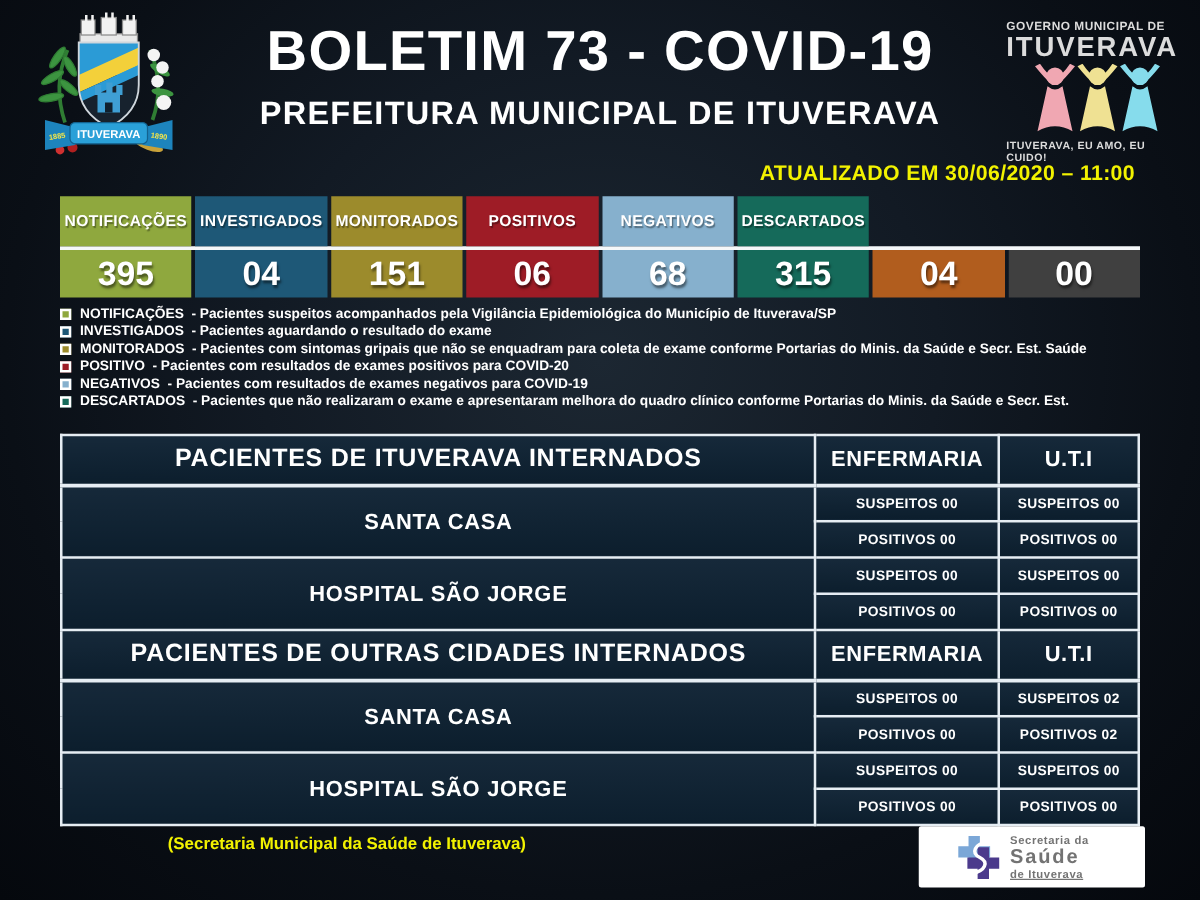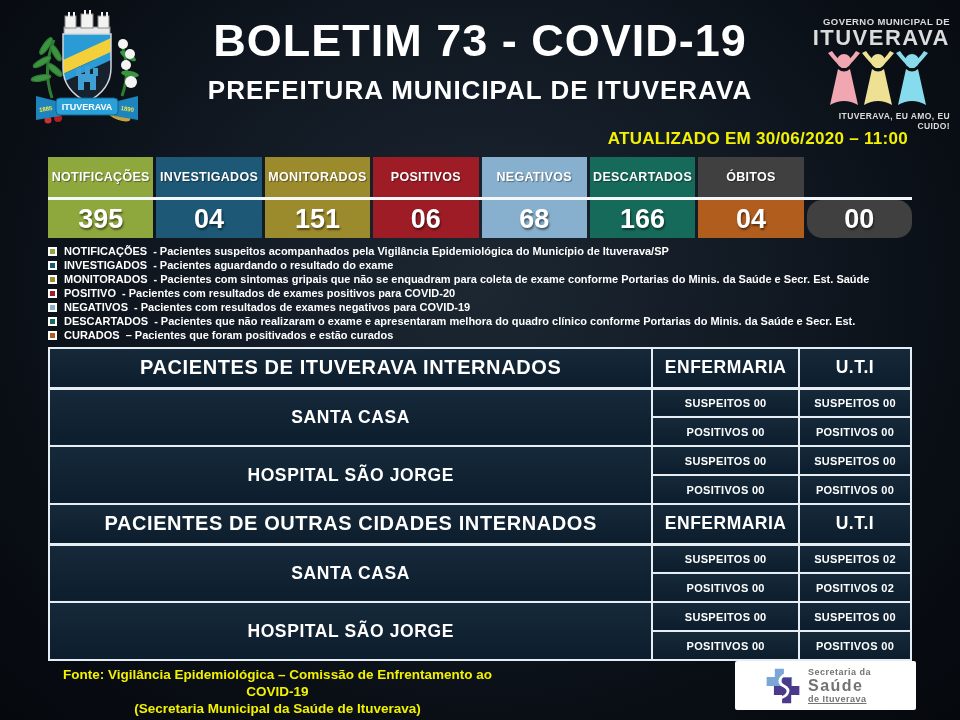--- a/index.html
+++ b/index.html
@@ -10,21 +10,21 @@
     background: radial-gradient(ellipse at 50% 40%, #1c2732 0%, #121a24 40%, #0a0f16 70%, #05080d 100%);
   }
 
   
   .crest { position:absolute; left:24px; top:8px; width:126px; height:128px; }
   .titles { position:absolute; left:155px; right:155px; top:16px; text-align:center; }
   .main-title { font-size:45px; font-weight:bold; letter-spacing:1px; line-height:50px; }
   .sub-title  { font-size:26px; font-weight:bold; letter-spacing:1px; margin-top:9px; }
   .updated { position:absolute; right:52px; top:129px; font-size:17px; font-weight:bold; color:#f2f200; letter-spacing:.3px; }
 
-  .gov { position:absolute; right:10px; top:16px; width:145px; text-align:right; color:#dcdcdc; }
+  .gov { position:absolute; right:10px; top:16px; width:145px; text-align:left; color:#dcdcdc; }
   .gov-top { font-size:9.5px; font-weight:bold; letter-spacing:.4px; }
   .gov-name { font-size:22px; font-weight:bold; letter-spacing:1.5px; line-height:22px; }
   .gov-fig { display:block; margin:2px auto 0; }
   .gov-slogan { font-size:8.5px; font-weight:bold; letter-spacing:.4px; margin-top:2px; }
 
   
   .stats { position:absolute; left:48px; top:157px; width:864px; }
   .stats-row { display:grid; grid-template-columns:repeat(8,1fr); gap:3px; }
   .stat-h { height:40px; display:flex; align-items:center; justify-content:center;
             font-size:12.5px; font-weight:bold; letter-spacing:.3px; text-shadow:1px 1px 1px rgba(0,0,0,.4); }
@@ -169,32 +169,31 @@
   <div class="updated">ATUALIZADO EM 30/06/2020 – 11:00</div>
 
   <section class="stats">
     <div class="stats-row">
       <div class="stat-h" style="background-color: rgb(143, 168, 62);">NOTIFICAÇÕES</div>
       <div class="stat-h" style="background-color: rgb(30, 88, 119);">INVESTIGADOS</div>
       <div class="stat-h" style="background-color: rgb(156, 139, 44);">MONITORADOS</div>
       <div class="stat-h" style="background-color: rgb(158, 28, 38);">POSITIVOS</div>
       <div class="stat-h" style="background-color: rgb(134, 176, 205);">NEGATIVOS</div>
       <div class="stat-h" style="background-color: rgb(21, 106, 90);">DESCARTADOS</div>
-      <div class="stat-h" style="background-color: rgb(64, 64, 64);">ÓBITOS</div>
     </div>
     <div class="stats-sep"></div>
     <div class="stats-row">
       <div class="stat-v" style="background-color: rgb(143, 168, 62);">395</div>
       <div class="stat-v" style="background-color: rgb(30, 88, 119);">04</div>
       <div class="stat-v" style="background-color: rgb(156, 139, 44);">151</div>
       <div class="stat-v" style="background-color: rgb(158, 28, 38);">06</div>
       <div class="stat-v" style="background-color: rgb(134, 176, 205);">68</div>
-      <div class="stat-v" style="background-color: rgb(21, 106, 90);">166</div>
+      <div class="stat-v" style="background-color: rgb(21, 106, 90);">315</div>
       <div class="stat-v" style="background-color: rgb(177, 93, 30);">04</div>
-      <div class="stat-v" style="background-color: rgb(64, 64, 64); border-radius: 15px;">00</div>
+      <div class="stat-v" style="background-color: rgb(64, 64, 64);">00</div>
     </div>
   </section>
 
   <section class="legend">
     <div class="legend-item">
       <span class="legend-swatch" style="background-color: rgb(143, 168, 62);"></span>
       <span class="legend-term">NOTIFICAÇÕES</span>
       <span class="legend-desc">- Pacientes suspeitos acompanhados pela Vigilância Epidemiológica do Município de Ituverava/SP</span>
     </div>
     <div class="legend-item">
@@ -214,25 +213,20 @@
     </div>
     <div class="legend-item">
       <span class="legend-swatch" style="background-color: rgb(134, 176, 205);"></span>
       <span class="legend-term">NEGATIVOS</span>
       <span class="legend-desc">- Pacientes com resultados de exames negativos para COVID-19</span>
     </div>
     <div class="legend-item">
       <span class="legend-swatch" style="background-color: rgb(21, 106, 90);"></span>
       <span class="legend-term">DESCARTADOS</span>
       <span class="legend-desc">- Pacientes que não realizaram o exame e apresentaram melhora do quadro clínico conforme Portarias do Minis. da Saúde e Secr. Est.</span>
-    </div>
-    <div class="legend-item">
-      <span class="legend-swatch" style="background-color: rgb(177, 93, 30);"></span>
-      <span class="legend-term">CURADOS</span>
-      <span class="legend-desc">– Pacientes que foram positivados e estão curados</span>
     </div>
   </section>
 
   <table class="hospitals">
     <colgroup>
         <col style="width:70%">
         <col style="width:17%">
         <col style="width:13%">
       </colgroup>
 
@@ -281,21 +275,20 @@
       <td class="cell-small">SUSPEITOS 00</td>
     </tr>
     <tr>
       <td class="cell-small">POSITIVOS 00</td>
       <td class="cell-small">POSITIVOS 00</td>
     </tr>
   </tbody>
     </table>
 
   <div class="footer-src">
-    <div>Fonte: Vigilância Epidemiológica – Comissão de Enfrentamento ao COVID-19</div>
     <div>(Secretaria Municipal da Saúde de Ituverava)</div>
   </div>
 
   <div class="sec-logo">
     <svg width="40" height="40" viewBox="0 0 44 44">
       <path d="M13 3 h10 v9 h9 v10 h-9 v9 h-10 v-9 h-9 v-10 h9 z" fill="#7ba7d7"></path>
       <path d="M21 13 h10 v9 h9 v10 h-9 v9 h-10 v-9 h-9 v-10 h9 z" fill="#4b3a8c"></path>
       <path d="M30 8 C 18 10, 15 18, 23 22 C 31 26, 28 34, 16 36" fill="none" stroke="#fff" stroke-width="3" stroke-linecap="round"></path>
     </svg>
     <div class="sl-text">

